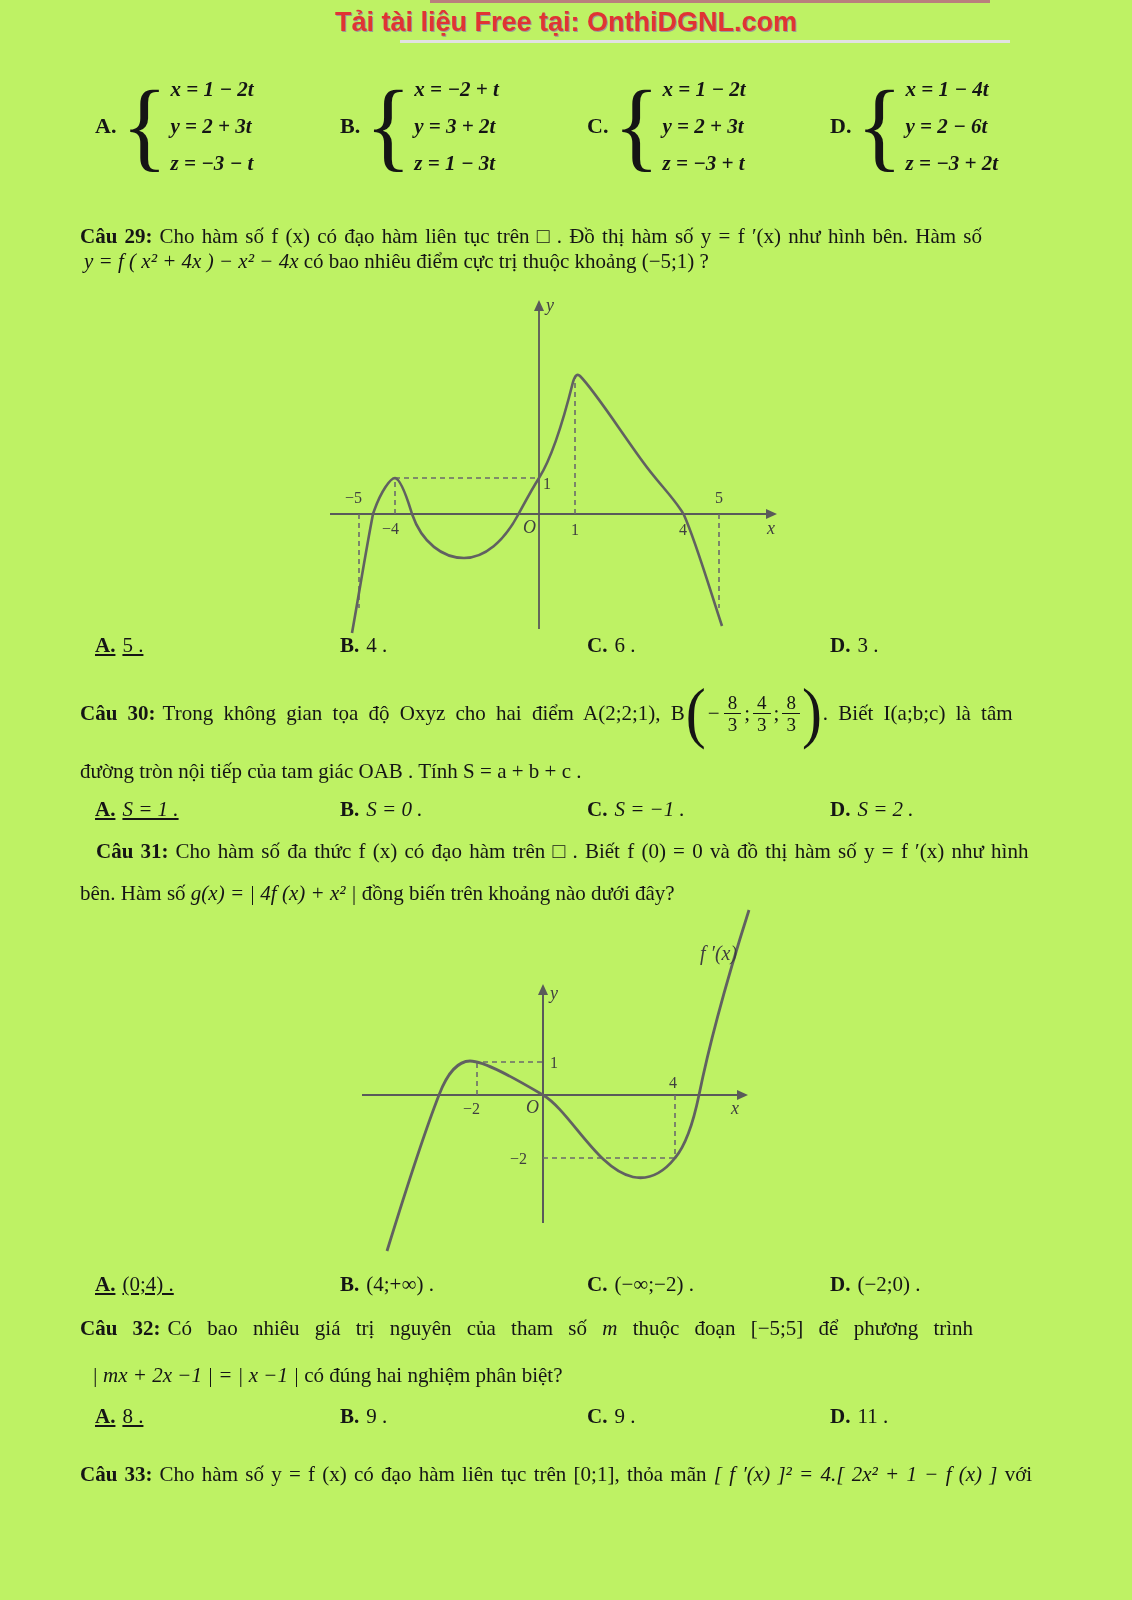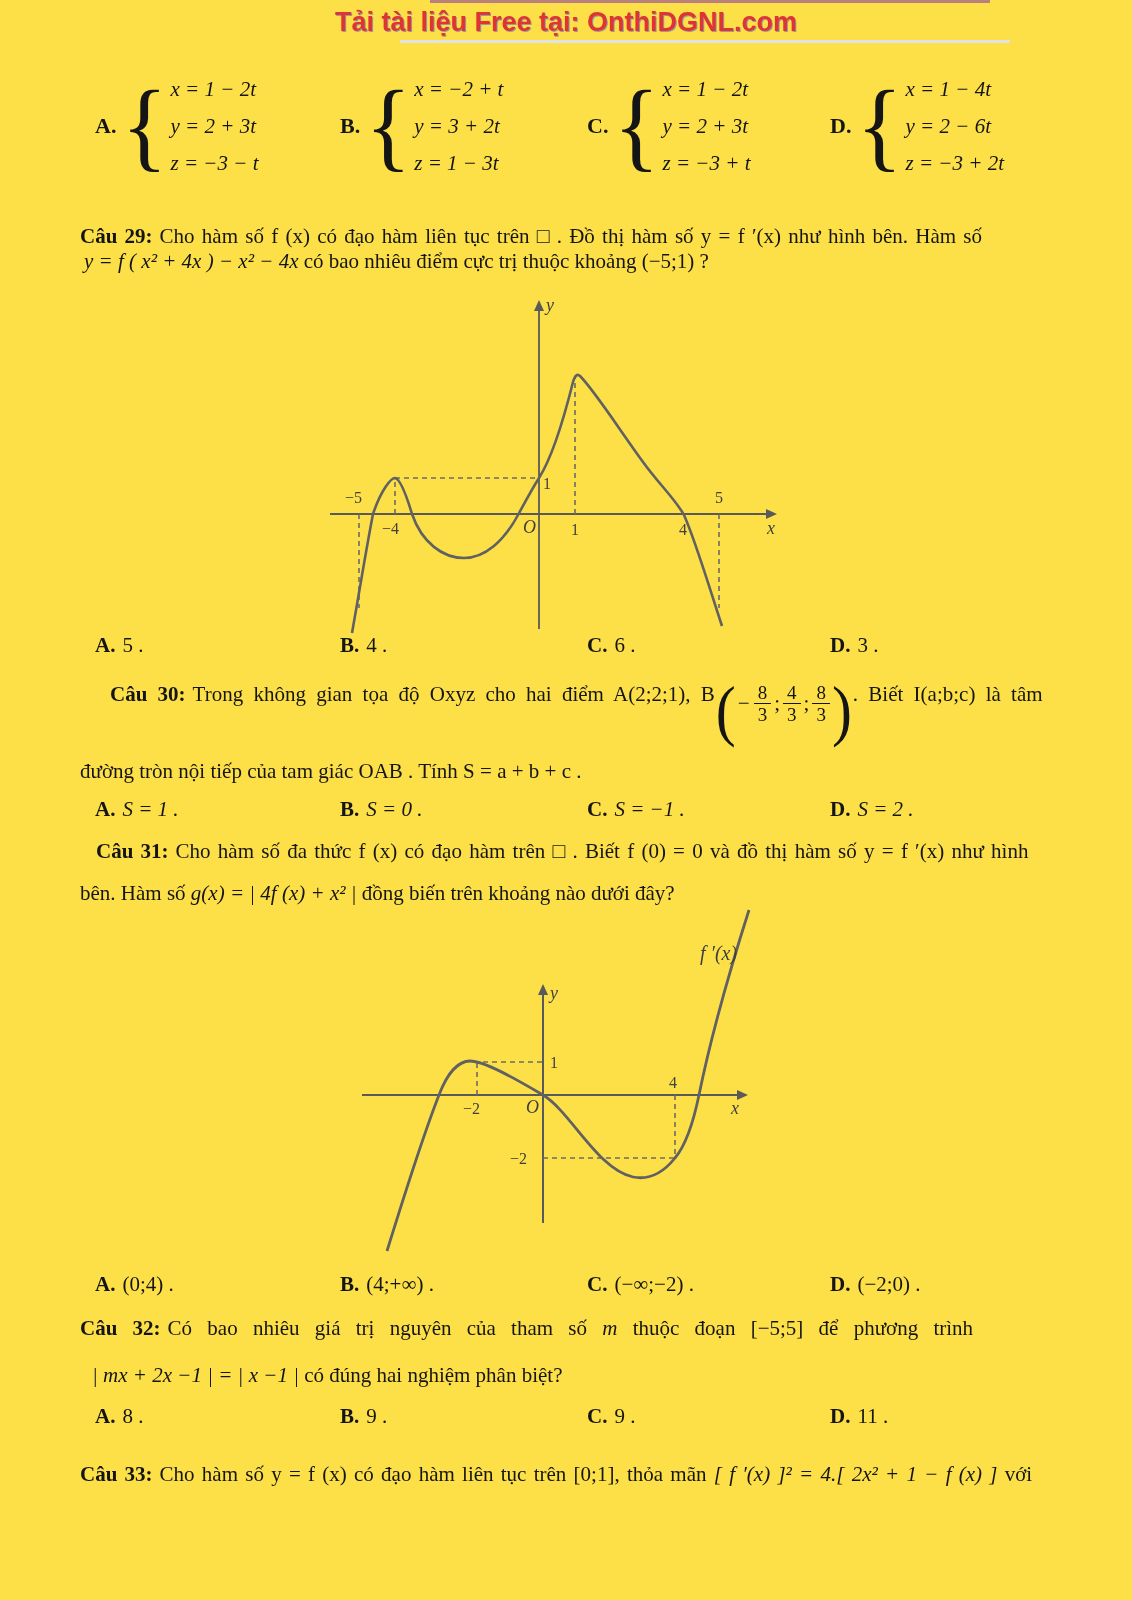--- a/index.html
+++ b/index.html
@@ -1,41 +1,41 @@
 <!DOCTYPE html>
 <html><head>
 <meta charset="utf-8">
 <style>
   html,body{margin:0;padding:0;background:#fff;}
-  .page{position:relative;width:1132px;height:1600px;background:#fde047;
+  .page{position:relative;width:1132px;height:1600px;background:#bef264;
         font-family:"Liberation Serif",serif;color:#151515;overflow:hidden;}
   .artifact-top{position:absolute;left:430px;top:0;width:560px;height:3px;background:#b9807d;}
   .artifact-under{position:absolute;left:400px;top:40px;width:610px;height:3px;background:#e2e2e2;}
   .hdr{position:absolute;top:7px;left:0;width:100%;text-align:center;
        font-family:"Liberation Sans",sans-serif;font-weight:bold;font-size:27px;
        color:#e03432;text-shadow:1px 1px 0 #9a9a9a;}
   .line{position:absolute;white-space:nowrap;font-size:21px;}
   .qnum{font-weight:bold;margin-right:7px;}
   .m{font-style:italic;margin-top:37px;}
   .ws1{word-spacing:2px;}
   .ws2{word-spacing:5px;}
   .ws3{word-spacing:10px;}
   
   .sys{position:absolute;top:75px;display:flex;align-items:center;}
   .sys-label{font-weight:bold;font-size:22px;margin-right:5px;}
   .sys-brace{font-size:96px;line-height:102px;font-weight:300;transform:scaleY(1.04);margin-right:3px;}
   .sys-lines{display:flex;flex-direction:column;gap:12px;font-size:21px;}
-  .sys-lines span{font-style:italic;}
+  .sys-lines span{font-style:italic;font-weight:bold;}
   
   .ans-row{position:absolute;left:0;top:0;width:100%;height:28px;}
   .ans{position:absolute;font-size:21px;white-space:nowrap;}
   .ans b{margin-right:7px;}
-  .colA{left:95px;} .colB{left:340px;} .colC{left:587px;} .colD{left:830px;}
-  
-  .mrow{position:absolute;display:flex;align-items:flex-start;height:62px;white-space:nowrap;font-size:21px;margin-left:30px;}
+  .colA{left:95px;text-decoration:underline;} .colB{left:340px;} .colC{left:587px;} .colD{left:830px;}
+  
+  .mrow{position:absolute;display:flex;align-items:center;height:62px;white-space:nowrap;font-size:21px;}
   .bigparen{font-size:60px;font-weight:300;line-height:58px;transform:scaleY(1.12);margin:0 1px;}
   .fracgroup{display:inline-flex;align-items:center;gap:3px;margin:0 1px;}
   .frac{display:inline-flex;flex-direction:column;align-items:center;font-size:19px;line-height:21px;}
   .frac .den{border-top:1.6px solid #151515;padding:0 4px;}
   .frac .num{padding:0 4px;}
   .fsign{font-size:21px;margin-right:1px;}
   .fsep{font-size:21px;}
   
   .fig{position:absolute;}
   svg text{font-family:"Liberation Serif",serif;fill:#3f3f3f;}

